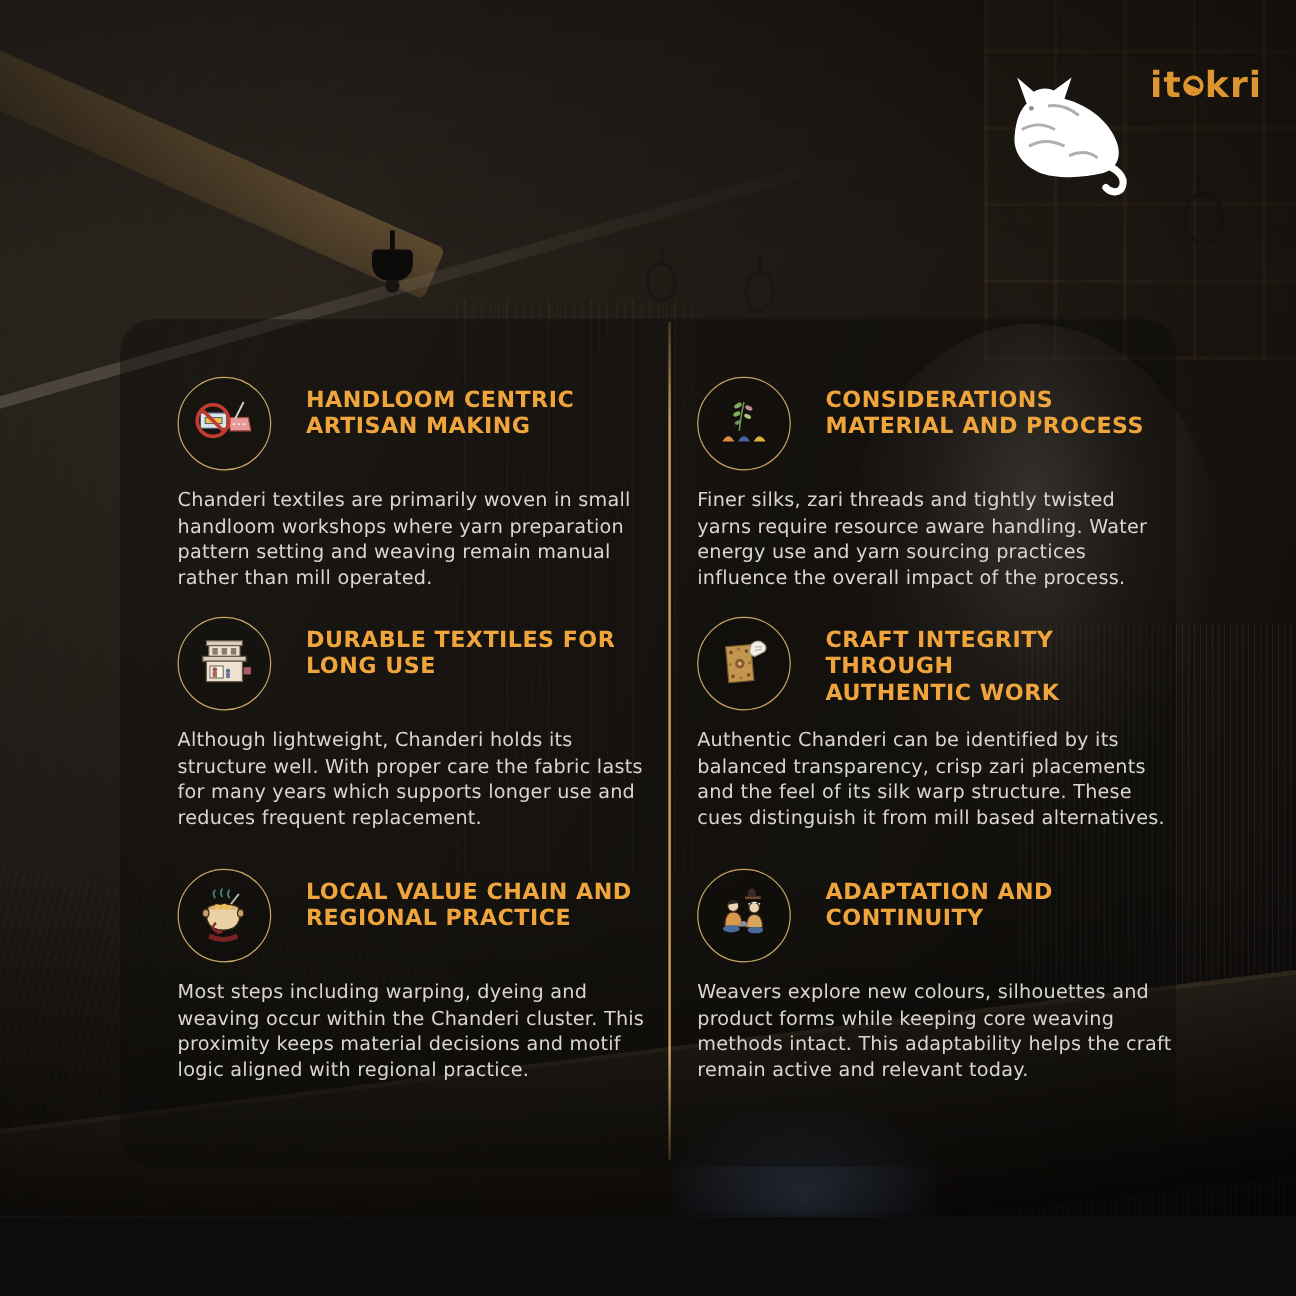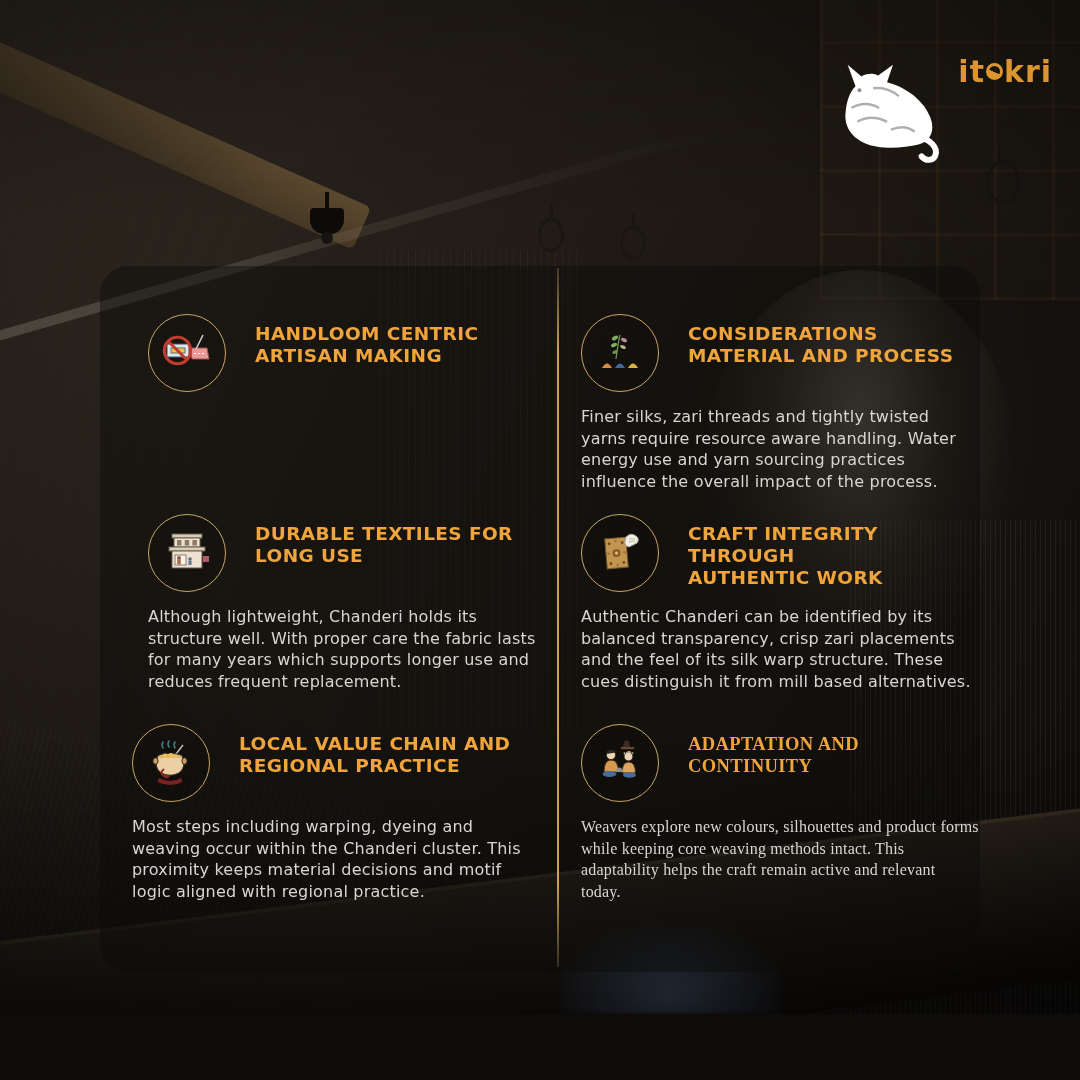--- a/index.html
+++ b/index.html
@@ -57,21 +57,21 @@
   .cat{position:absolute;left:822px;top:52px;width:138px;height:112px;}
   
   .section{position:absolute;width:400px;}
   .sec-top{display:flex;align-items:flex-start;gap:29px;}
   .icon-wrap{width:78px;height:78px;border:1.6px solid var(--gold);border-radius:50%;flex:none;
     display:flex;align-items:center;justify-content:center;background:rgba(0,0,0,.12);}
   .sec-heading{color:var(--accent);font-weight:700;font-size:18.5px;line-height:1.2;letter-spacing:.4px;padding-top:9px;}
   .sec-body{color:var(--body-text);font-size:16px;line-height:1.35;margin-top:14px;letter-spacing:.2px;max-width:398px;}
   #sec1{left:148px;top:314px;} #sec2{left:581px;top:314px;}
   #sec3{left:148px;top:514px;} #sec4{left:581px;top:514px;}
-  #sec5{left:132px;top:724px;} #sec6{left:581px;top:724px;font-family:Liberation Serif, serif;}
+  #sec5{left:148px;top:724px;} #sec6{left:581px;top:724px;}
 </style>
 </head>
 <body>
 
 <div class="canvas">
 
   <div class="bg bg-window-grid"></div>
   <div class="bg bg-beam-topleft"></div>
   <div class="bg bg-beam-light"></div>
   <div class="bg bg-threads-center"></div>
@@ -114,20 +114,21 @@
           <line x1="41" y1="7" x2="34" y2="21" stroke="#cfcfcf" stroke-width="1.6"></line>
           <circle cx="15.5" cy="22.5" r="13.2" fill="none" stroke="#c23b2e" stroke-width="3"></circle>
           <line x1="6.2" y1="13.2" x2="24.8" y2="31.8" stroke="#c23b2e" stroke-width="3"></line>
         </svg>
       </div>
       <div class="sec-heading">
         <div>HANDLOOM CENTRIC</div>
         <div>ARTISAN MAKING</div>
       </div>
     </div>
+    <div class="sec-body">Chanderi textiles are primarily woven in small handloom workshops where yarn preparation pattern setting and weaving remain manual rather than mill operated.</div>
   </div>
 
   <div class="section" id="sec2">
     <div class="sec-top">
       <div class="icon-wrap">
         <svg width="50" height="50" viewBox="0 0 50 50">
           <path d="M25,7 C23,15 22,23 21,31" stroke="#6f9258" stroke-width="1.3" fill="none"></path>
           <ellipse cx="20" cy="10" rx="3.4" ry="1.9" fill="#7fae5f" transform="rotate(-30 20 10)"></ellipse>
           <ellipse cx="29" cy="12" rx="3.2" ry="1.8" fill="#c08a96" transform="rotate(25 29 12)"></ellipse>
           <ellipse cx="19" cy="17" rx="3.2" ry="1.8" fill="#7fae5f" transform="rotate(-25 19 17)"></ellipse>

